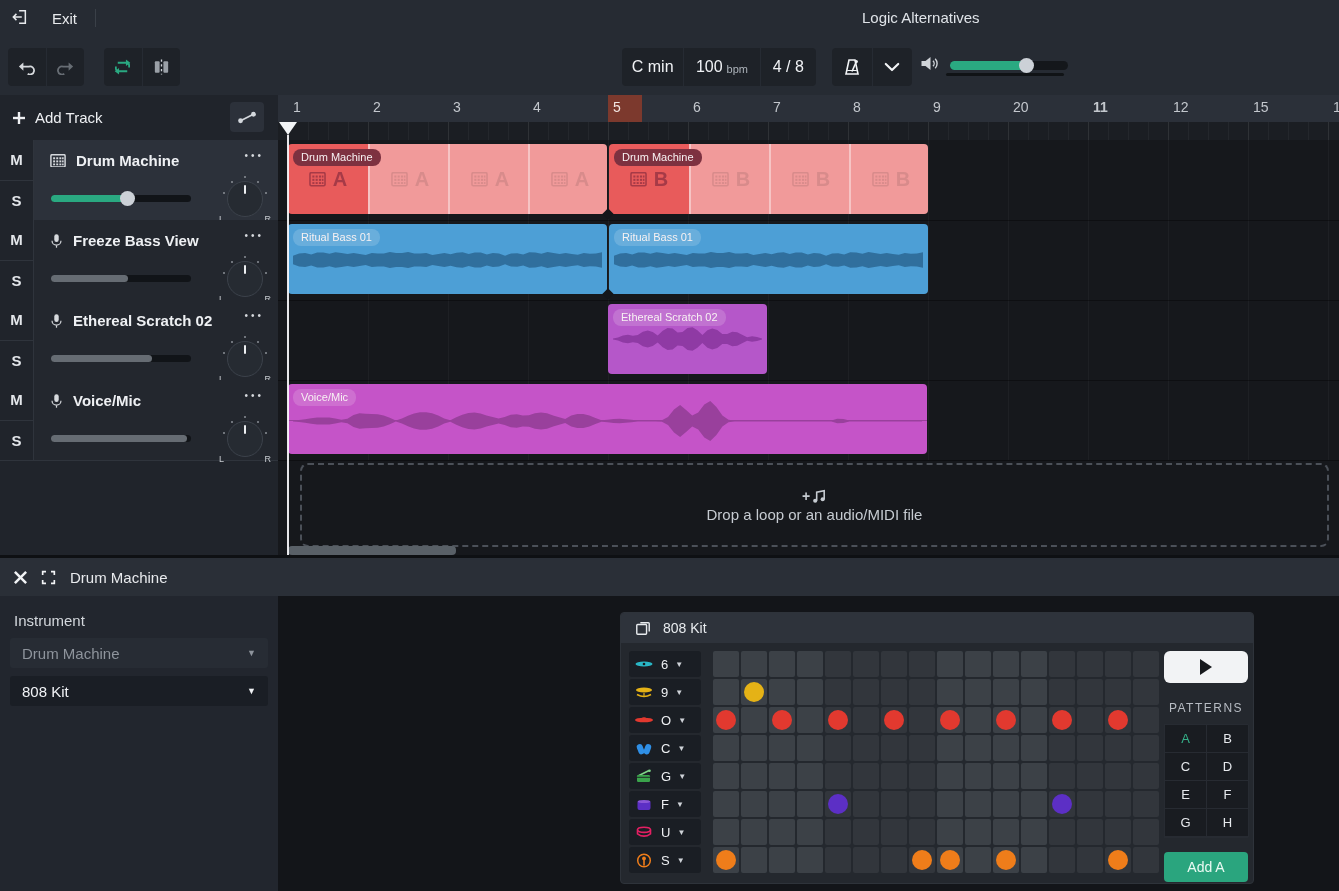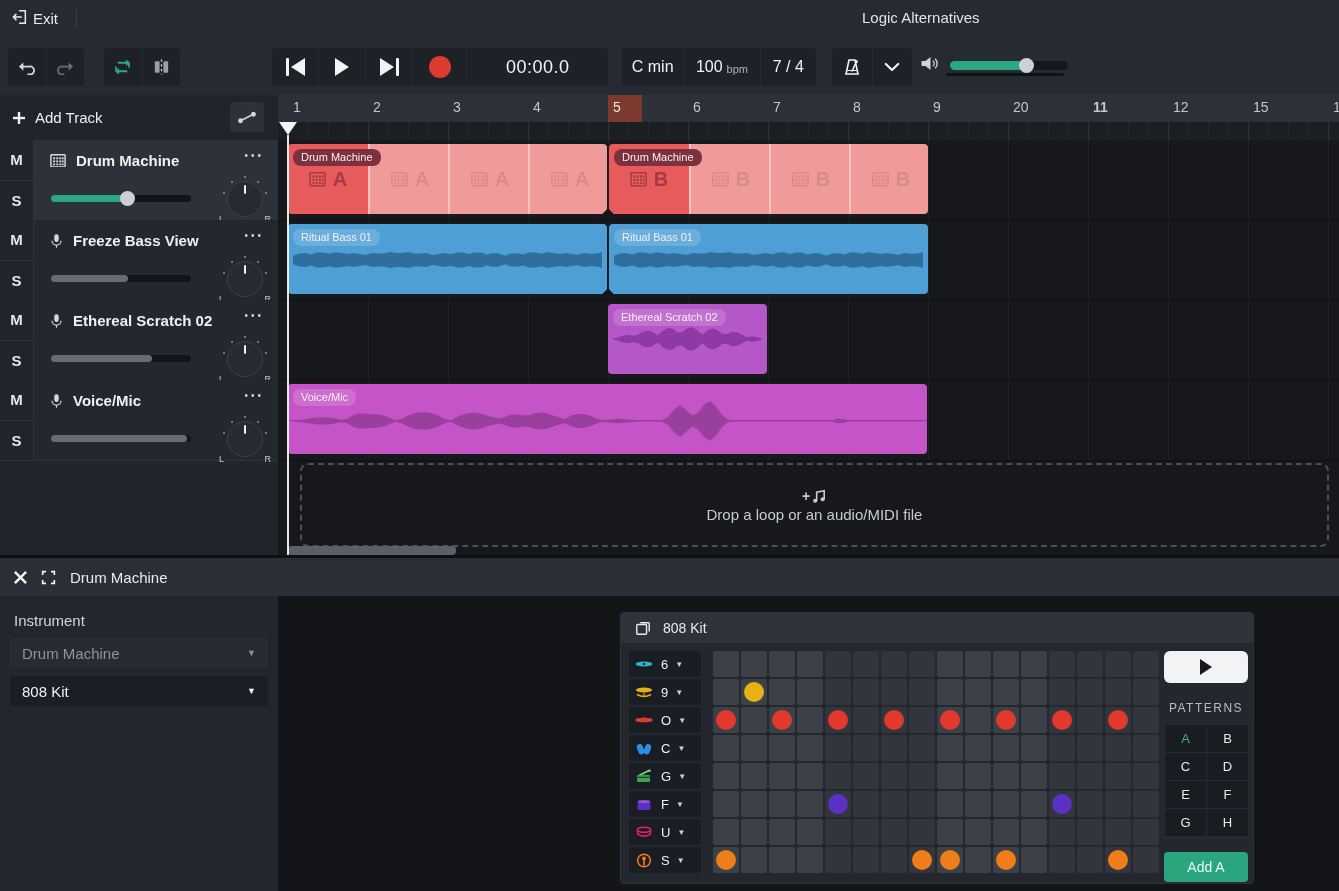--- a/index.html
+++ b/index.html
@@ -1,21 +1,21 @@
 <!DOCTYPE html>
 <html><head>
 <meta charset="utf-8">
 <style>
   html,body{margin:0;padding:0;background:#0e1013;}
   #app{position:relative;width:1339px;height:891px;background:#17191d;overflow:hidden;
        font-family:"Liberation Sans",sans-serif;color:#e8eaed;-webkit-font-smoothing:antialiased;}
 
   
   .menubar{position:absolute;left:0;top:0;width:1339px;height:36px;background:#262b33;display:flex;align-items:center;}
-  .menu-exit{display:flex;align-items:center;gap:5px;padding:0 12px;height:36px;font-size:15px;cursor:default;}
+  .menu-exit{display:flex;align-items:center;gap:24px;padding:0 12px;height:36px;font-size:15px;cursor:default;}
   .menu-sep{width:1px;height:18px;background:#3a4048;margin:0 6px;}
   .menu-item{padding:0 13px;height:36px;line-height:36px;font-size:15px;color:#dfe3e8;}
   .app-title{position:absolute;left:862px;top:0;height:36px;line-height:36px;font-size:15px;color:#dfe3e8;}
 
   
   .toolbar{position:absolute;left:0;top:36px;width:1339px;height:59px;background:#262b33;border-bottom:1px solid #14161a;}
   .btn-group{position:absolute;top:48px;height:38px;display:flex;background:#1e2228;border-radius:4px;overflow:hidden;}
   .tb-btn{display:flex;align-items:center;justify-content:center;border-right:1px solid #262b33;color:#d6d9dd;}
   .tb-btn:last-child{border-right:none;}
   .time-display{font-size:18px;letter-spacing:.5px;color:#f2f4f6;padding:0 18px;}
@@ -152,45 +152,28 @@
     </div>
     <div class="tb-btn" style="width:38px;">
       <svg width="19" height="18" viewBox="0 0 20 18">
           <rect x="3" y="3" width="5" height="12" rx="1" fill="#9aa0a7"></rect>
           <rect x="12" y="3" width="5" height="12" rx="1" fill="#9aa0a7"></rect>
           <line x1="10" y1="1" x2="10" y2="17" stroke="#cfd4da" stroke-width="1.4" stroke-dasharray="2.5,2.5"></line>
         </svg>
     </div>
   </div>
 
-  <div class="btn-group" style="left:272px;width:336px;">
-    <div class="tb-btn" style="width:52px;">
-      <div class="bar-v"></div>
-      <div style="width:0;height:0;border-top:9px solid transparent;border-bottom:9px solid transparent;border-right:14px solid #f2f4f6;margin-left:2px;"></div>
-    </div>
-    <div class="tb-btn" style="width:52px;">
-      <div class="play-tri"></div>
-    </div>
-    <div class="tb-btn" style="width:52px;">
-      <div class="play-tri"></div>
-      <div class="bar-v" style="margin-left:2px;"></div>
-    </div>
-    <div class="tb-btn" style="width:60px;">
-      <div class="rec-dot" id="rec-dot" style="background: rgb(221, 59, 46);"></div>
-    </div>
-    <div class="tb-btn time-display" style="width:118px;">00:00.0</div>
-  </div>
 
   <div class="btn-group" style="left:622px;width:194px;">
     <div class="tb-btn key-cell" style="width:62px;">C min</div>
     <div class="tb-btn key-cell" style="width:76px;">
       <span>100</span>
       <span class="bpm-unit">bpm</span>
     </div>
-    <div class="tb-btn key-cell" style="width:56px;">7 / 4</div>
+    <div class="tb-btn key-cell" style="width:56px;">4 / 8</div>
   </div>
 
   <div class="btn-group" style="left:832px;width:80px;">
     <div class="tb-btn" style="width:40px;">
       <svg width="18" height="18" viewBox="0 0 18 18">
           <path d="M6,2 H12 L15,16 H3 Z" fill="none" stroke="#f2f4f6" stroke-width="1.6"></path>
           <line x1="9" y1="13.5" x2="13.2" y2="4" stroke="#f2f4f6" stroke-width="1.6"></line>
           <circle cx="13.4" cy="3.4" r="1.5" fill="#f2f4f6"></circle>
           <line x1="4.2" y1="12.5" x2="13.8" y2="12.5" stroke="#f2f4f6" stroke-width="1.2"></line>
         </svg>

